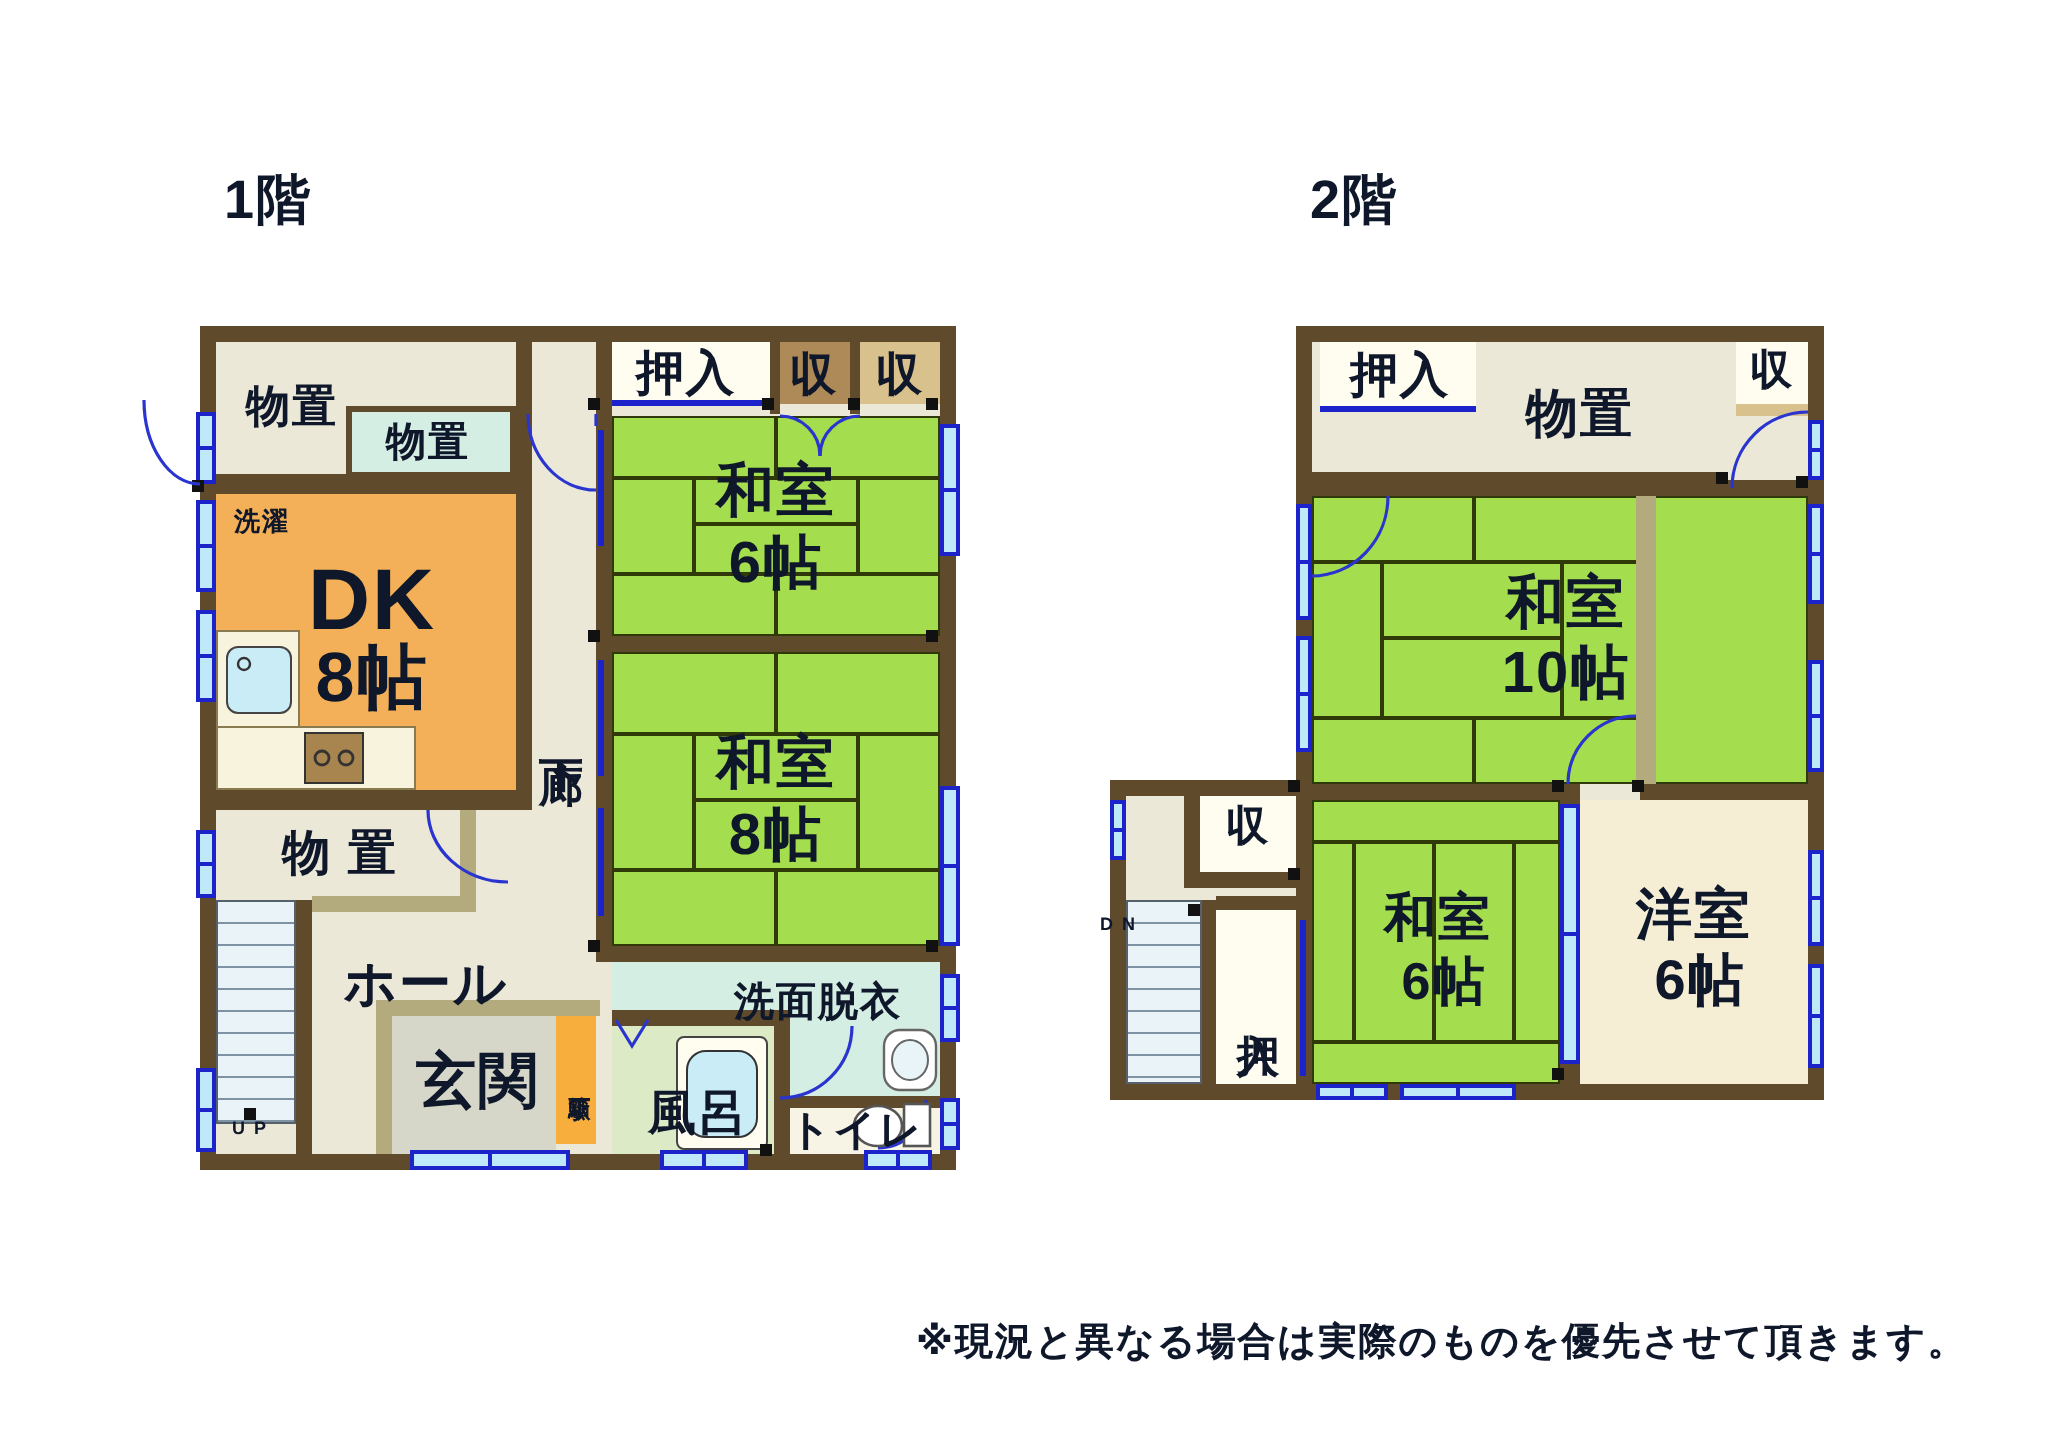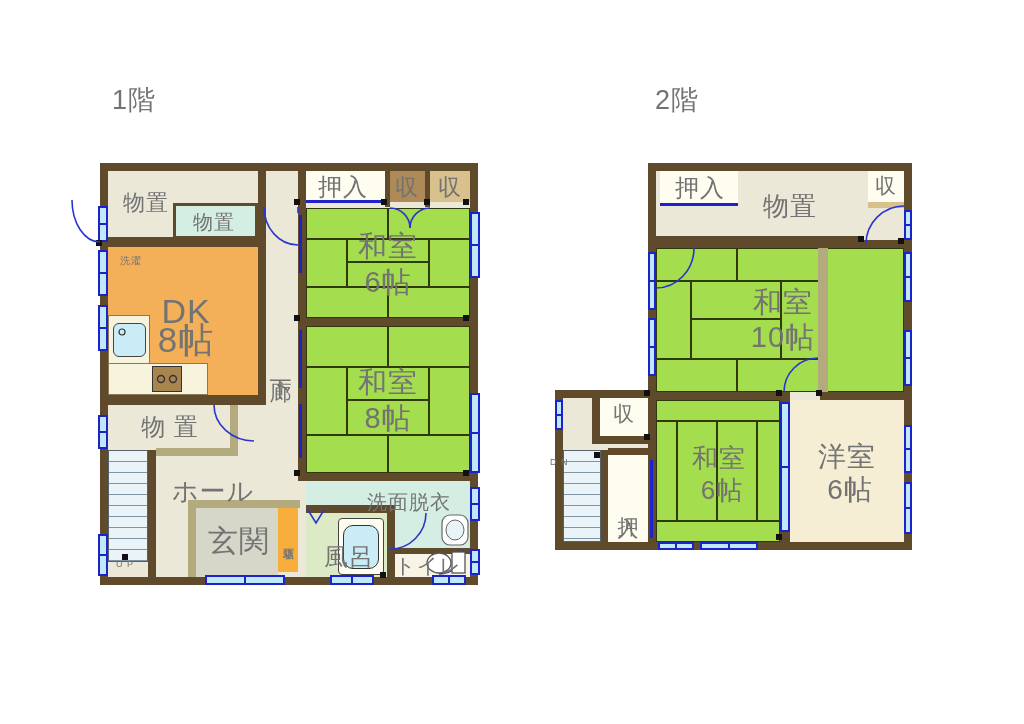--- a/index.html
+++ b/index.html
@@ -1,19 +1,19 @@
 <!DOCTYPE html>
 <html><head>
 <meta charset="utf-8">
 <style>
   html,body{margin:0;padding:0;background:#fff;}
   #stage{position:relative;width:1024px;height:724px;background:#ffffff;overflow:hidden;
          font-family:"Liberation Sans","DejaVu Sans",sans-serif;}
   .abs{position:absolute;box-sizing:border-box;}
-  .txt{position:absolute;box-sizing:border-box;color:#737373;font-weight:400;white-space:pre;
+  .txt{position:absolute;box-sizing:border-box;color:#0f172a;font-weight:700;white-space:pre;
        transform:translate(-50%,-50%);line-height:1.05;letter-spacing:1px;}
   .txt.left{transform:none;}
   .txt.vert{writing-mode:vertical-rl;text-orientation:upright;letter-spacing:0;}
   .win-v{background:#bfe8f8;border:2px solid #1c23cb;}
   .win-v::after{content:"";position:absolute;left:-2px;right:-2px;top:50%;height:2px;margin-top:-1px;background:#1c23cb;}
   .win-h{background:#bfe8f8;border:2px solid #1c23cb;}
   .win-h::after{content:"";position:absolute;top:-2px;bottom:-2px;left:50%;width:2px;margin-left:-1px;background:#1c23cb;}
   .stairs{background:repeating-linear-gradient(to bottom,#eaf3f7 0px,#eaf3f7 10px,#7e93a4 10px,#7e93a4 11px);
           border:1px solid #55616b;}
   svg{position:absolute;overflow:visible;}
@@ -199,29 +199,30 @@
       <path d="M0,38 A38,38 0 0 1 38,0" fill="none" stroke="#2a35d0" stroke-width="1.6"></path>
     </svg>
     <svg width="38" height="40" viewBox="0 0 38 40" style="left: 656px; top: 248px;">
       <path d="M38,0 A38,40 0 0 1 0,40" fill="none" stroke="#2a35d0" stroke-width="1.6"></path>
     </svg>
     <svg width="34" height="34" viewBox="0 0 34 34" style="left: 784px; top: 358px;">
       <path d="M0,34 A34,34 0 0 1 34,0" fill="none" stroke="#2a35d0" stroke-width="1.6"></path>
     </svg>
     <div class="txt left" style="left: 112px; top: 86px; font-size: 27px;">1階</div>
     <div class="txt left" style="left: 655px; top: 86px; font-size: 27px; text-align: center;">2階</div>
+    <div class="txt left" style="left: 458px; top: 662px; font-size: 19px;">※現況と異なる場合は実際のものを優先させて頂きます。</div>
     <div class="txt" style="left: 146px; top: 203px; font-size: 22px;">物置</div>
     <div class="txt" style="left: 214px; top: 222px; font-size: 20px;">物置</div>
     <div class="txt" style="left: 343px; top: 187px; font-size: 24px;">押入</div>
     <div class="txt" style="left: 407px; top: 187px; font-size: 23px;">収</div>
     <div class="txt" style="left: 450px; top: 187px; font-size: 23px;">収</div>
     <div class="txt" style="left: 388px; top: 246px; font-size: 29px;">和室</div>
     <div class="txt" style="left: 388px; top: 282px; font-size: 29px;">6帖</div>
-    <div class="txt" style="left: 131px; top: 261px; font-size: 10px;">洗濯</div>
-    <div class="txt" style="left: 186px; top: 312px; font-size: 34px;">DK</div>
+    <div class="txt" style="left: 131px; top: 261px; font-size: 13px;">洗濯</div>
+    <div class="txt" style="left: 186px; top: 301px; font-size: 43px;">DK</div>
     <div class="txt" style="left: 186px; top: 340px; font-size: 35px;">8帖</div>
     <div class="txt vert" style="left: 281px; top: 362px; font-size: 22px;">廊下</div>
     <div class="txt" style="left: 388px; top: 382px; font-size: 29px;">和室</div>
     <div class="txt" style="left: 388px; top: 418px; font-size: 29px;">8帖</div>
     <div class="txt" style="left: 170px; top: 427px; font-size: 24px;">物 置</div>
     <div class="txt" style="left: 213px; top: 492px; font-size: 26px;">ホール</div>
     <div class="txt" style="left: 239px; top: 541px; font-size: 30px;">玄関</div>
     <div class="txt vert" style="left: 288px; top: 540px; font-size: 11px;">下駄箱</div>
     <div class="txt" style="left: 409px; top: 502px; font-size: 20px;">洗面脱衣</div>
     <div class="txt" style="left: 349px; top: 557px; font-size: 24px;">風呂</div>

